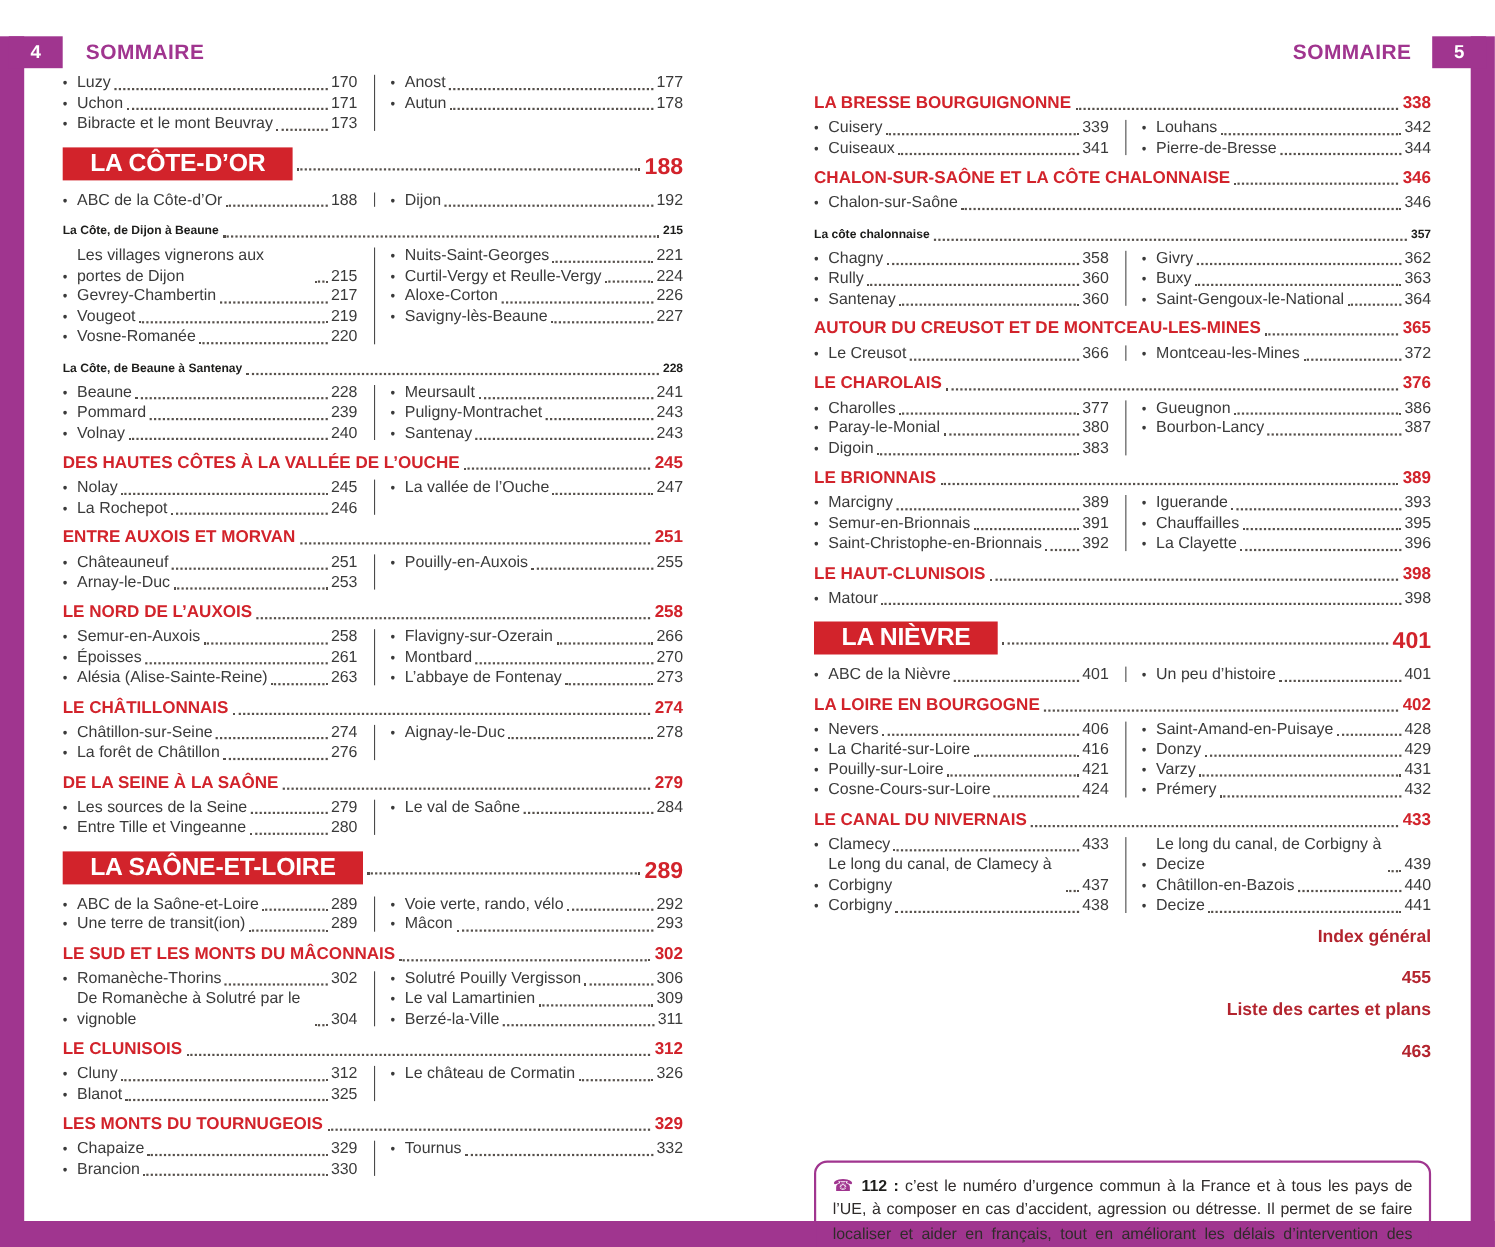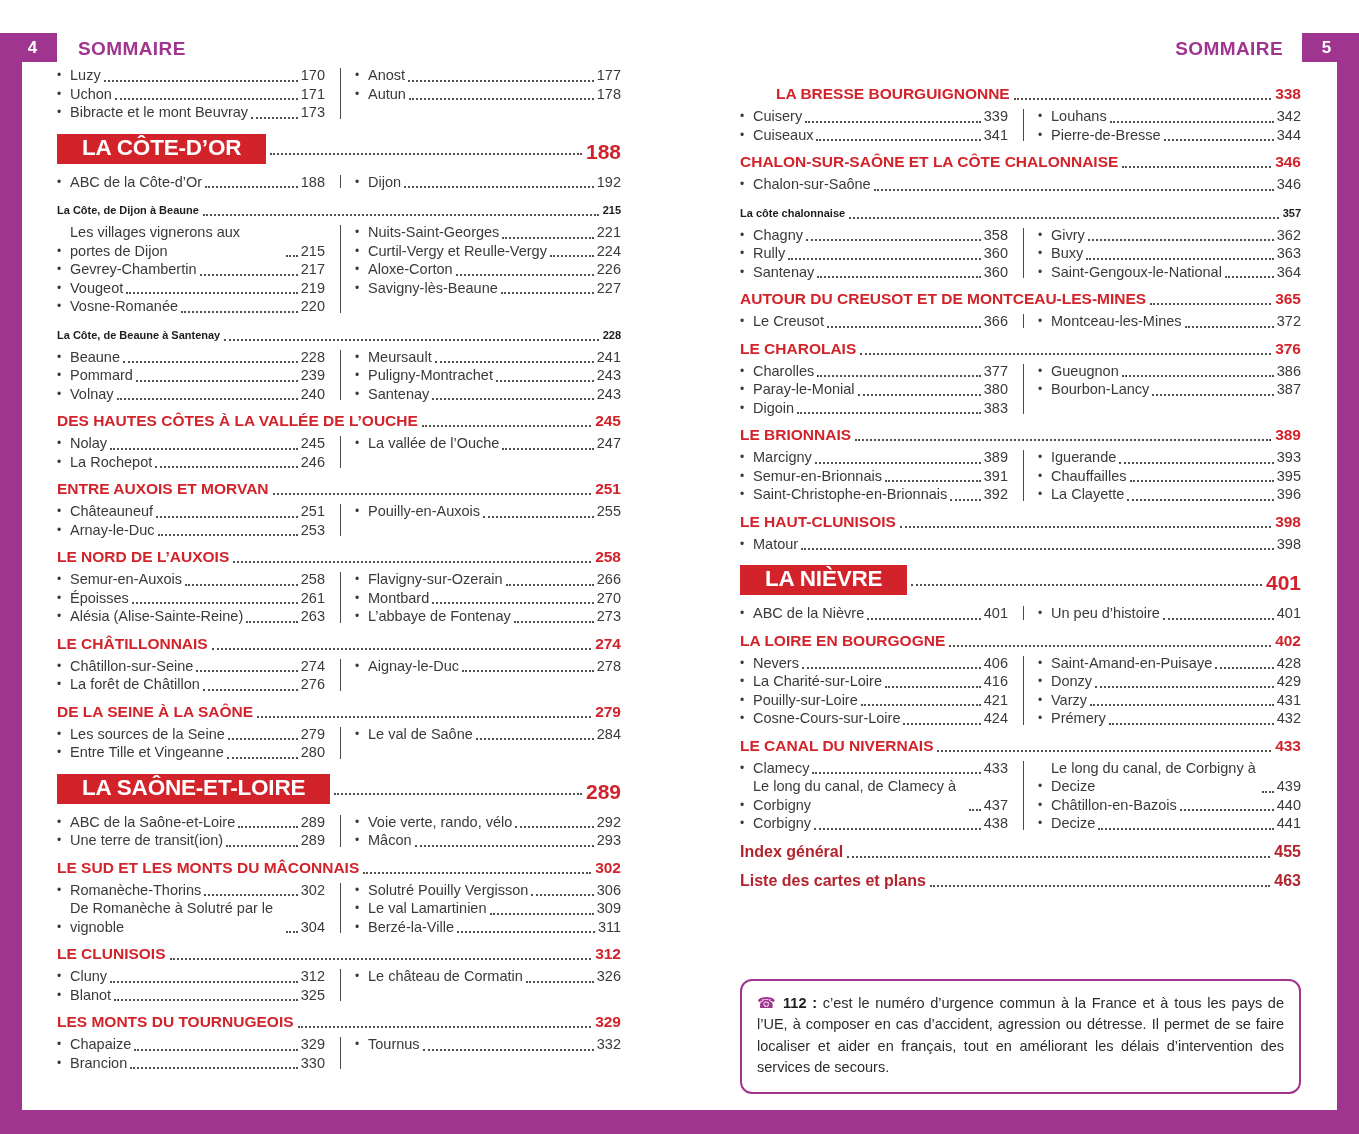--- a/index.html
+++ b/index.html
@@ -32,23 +32,23 @@
   .content{position:absolute;color:var(--ink);}
   .content-left{left:57px;top:66px;width:564px;}
   .content-right{left:740px;top:84px;width:561px;}
 
   
   .hrow{display:flex;align-items:flex-end;line-height:20px;}
   .chapter{font-size:15.5px;margin:8px 0 3px;}
   .chapter .t,.chapter .p{color:var(--red);font-weight:700;}
   .sub{font-size:11px;margin:9px 0 3px;}
   .sub .t,.sub .p{color:var(--ink2);font-weight:700;}
-  .index{font-size:16px;margin:9px 0;}
+  .index{font-size:16px;margin:9px 0;flex-direction:column;}
   .index .t,.index .p{color:var(--dred);font-weight:700;}
-  .content > .chapter:first-child{margin-top:0;margin-left:36px;}
+  .content > .chapter:first-child{margin-top:0;}
   .index:first-of-type{margin-top:14px;}
 
   .part{margin:12px 0 9px;}
   .part-box{flex:none;background:var(--red);color:#fff;font-weight:700;font-size:22.5px;
             padding:4px 25px 6px;letter-spacing:-0.2px;}
   .part .p{font-size:21px;color:var(--red);font-weight:700;padding-bottom:2px;}
   .part .dots{margin-bottom:9px;}
 
   
   .dots{flex:1 0 12px;height:0;border-bottom:2px dotted var(--dot);margin:0 4px 4px 4px;align-self:flex-end;}

